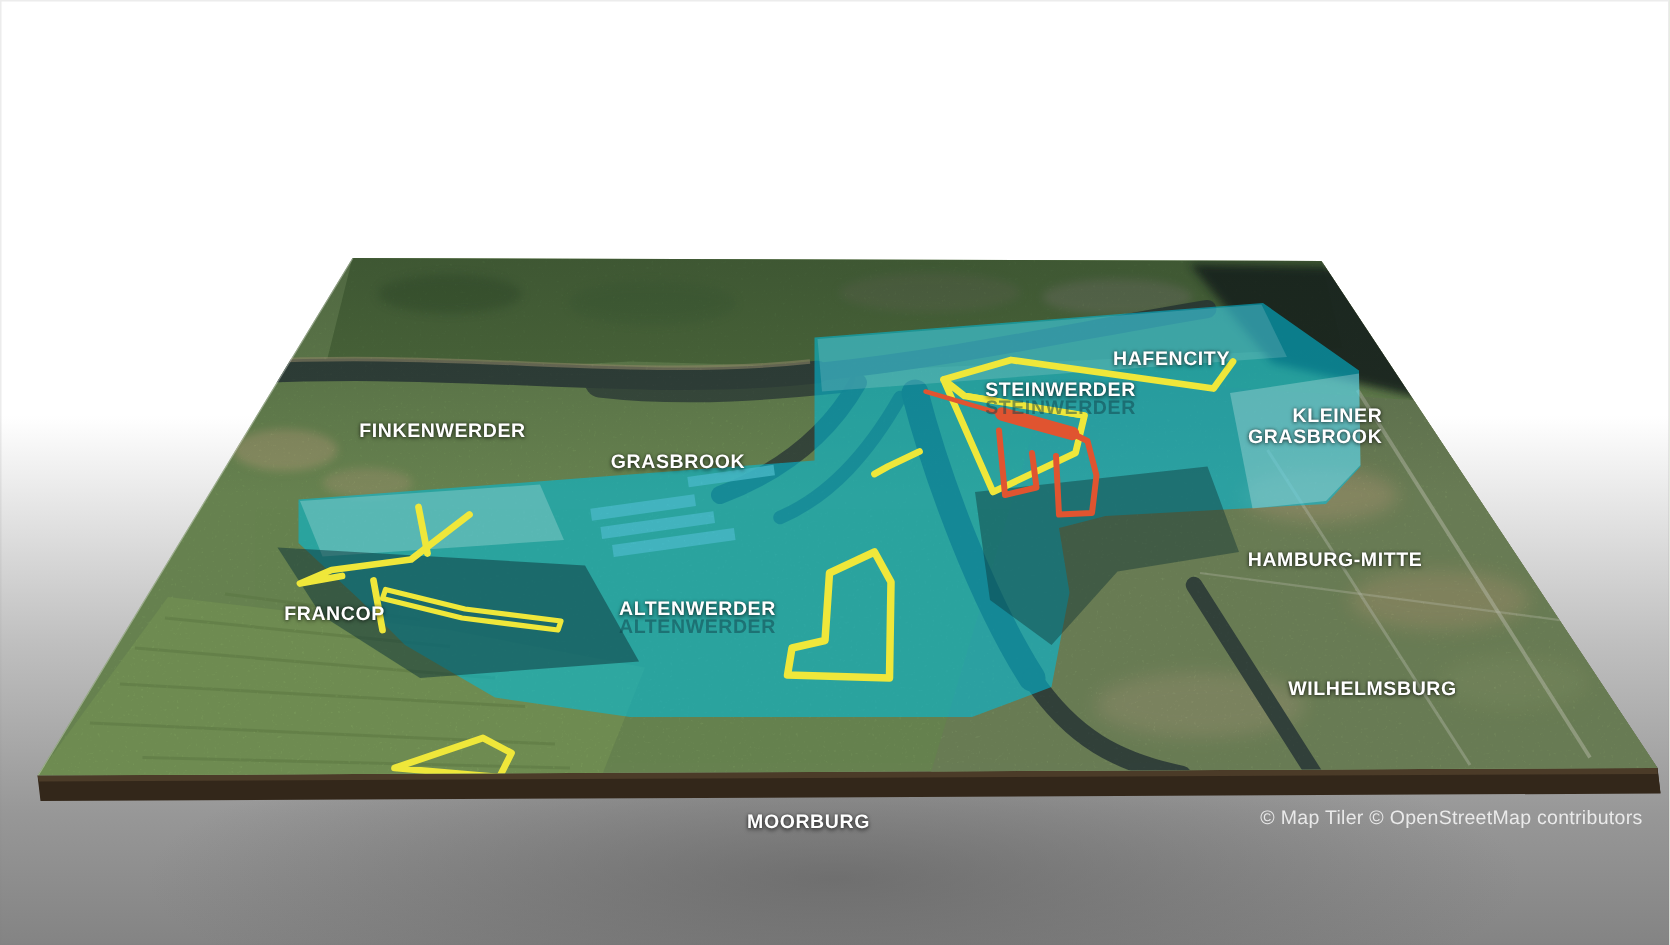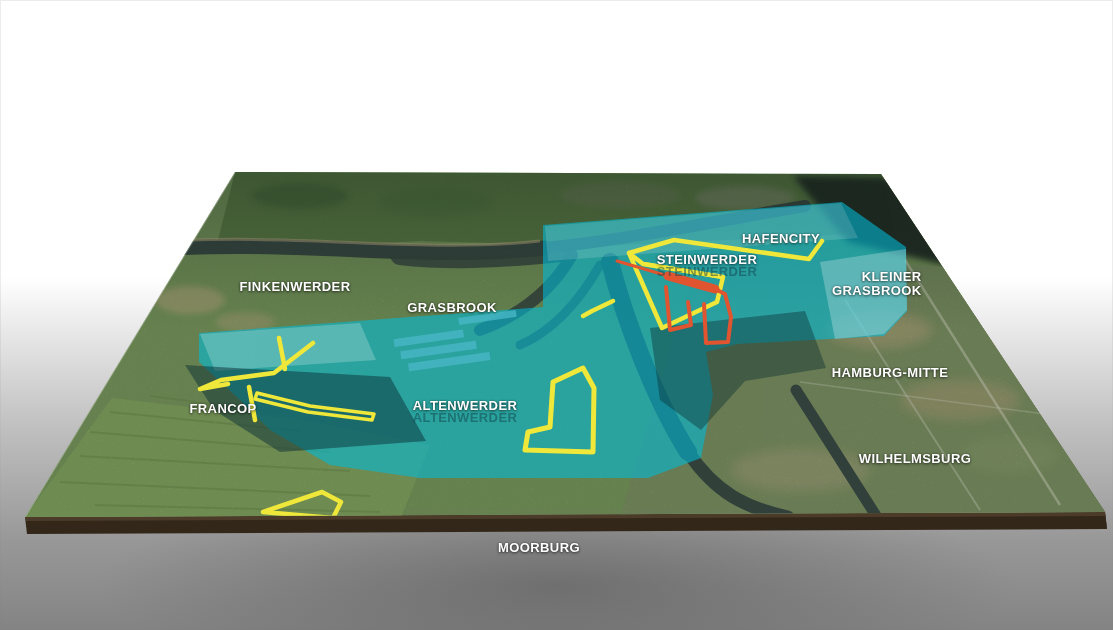--- a/index.html
+++ b/index.html
@@ -160,13 +160,14 @@
       <div class="map-label left" style="left: 832px; top: 284px; text-align: right;">KLEINER
 GRASBROOK</div>
       <div class="map-label" style="left: 872px; top: 373px; padding-left: 36px;">HAMBURG-MITTE</div>
       <div class="map-label" style="left: 915px; top: 459px;">WILHELMSBURG</div>
       <div class="map-label ghost" style="left: 465px; top: 418px;">ALTENWERDER</div>
       <div class="map-label" style="left: 465px; top: 406px;">ALTENWERDER</div>
       <div class="map-label" style="left: 215px; top: 409px; padding-left: 16px;">FRANCOP</div>
       <div class="map-label" style="left: 539px; top: 503px; margin-top: 45px;">MOORBURG</div>
     </div>
 
+  <div class="attribution">© Map Tiler © OpenStreetMap contributors</div>
 </div>
 
 </body></html>

